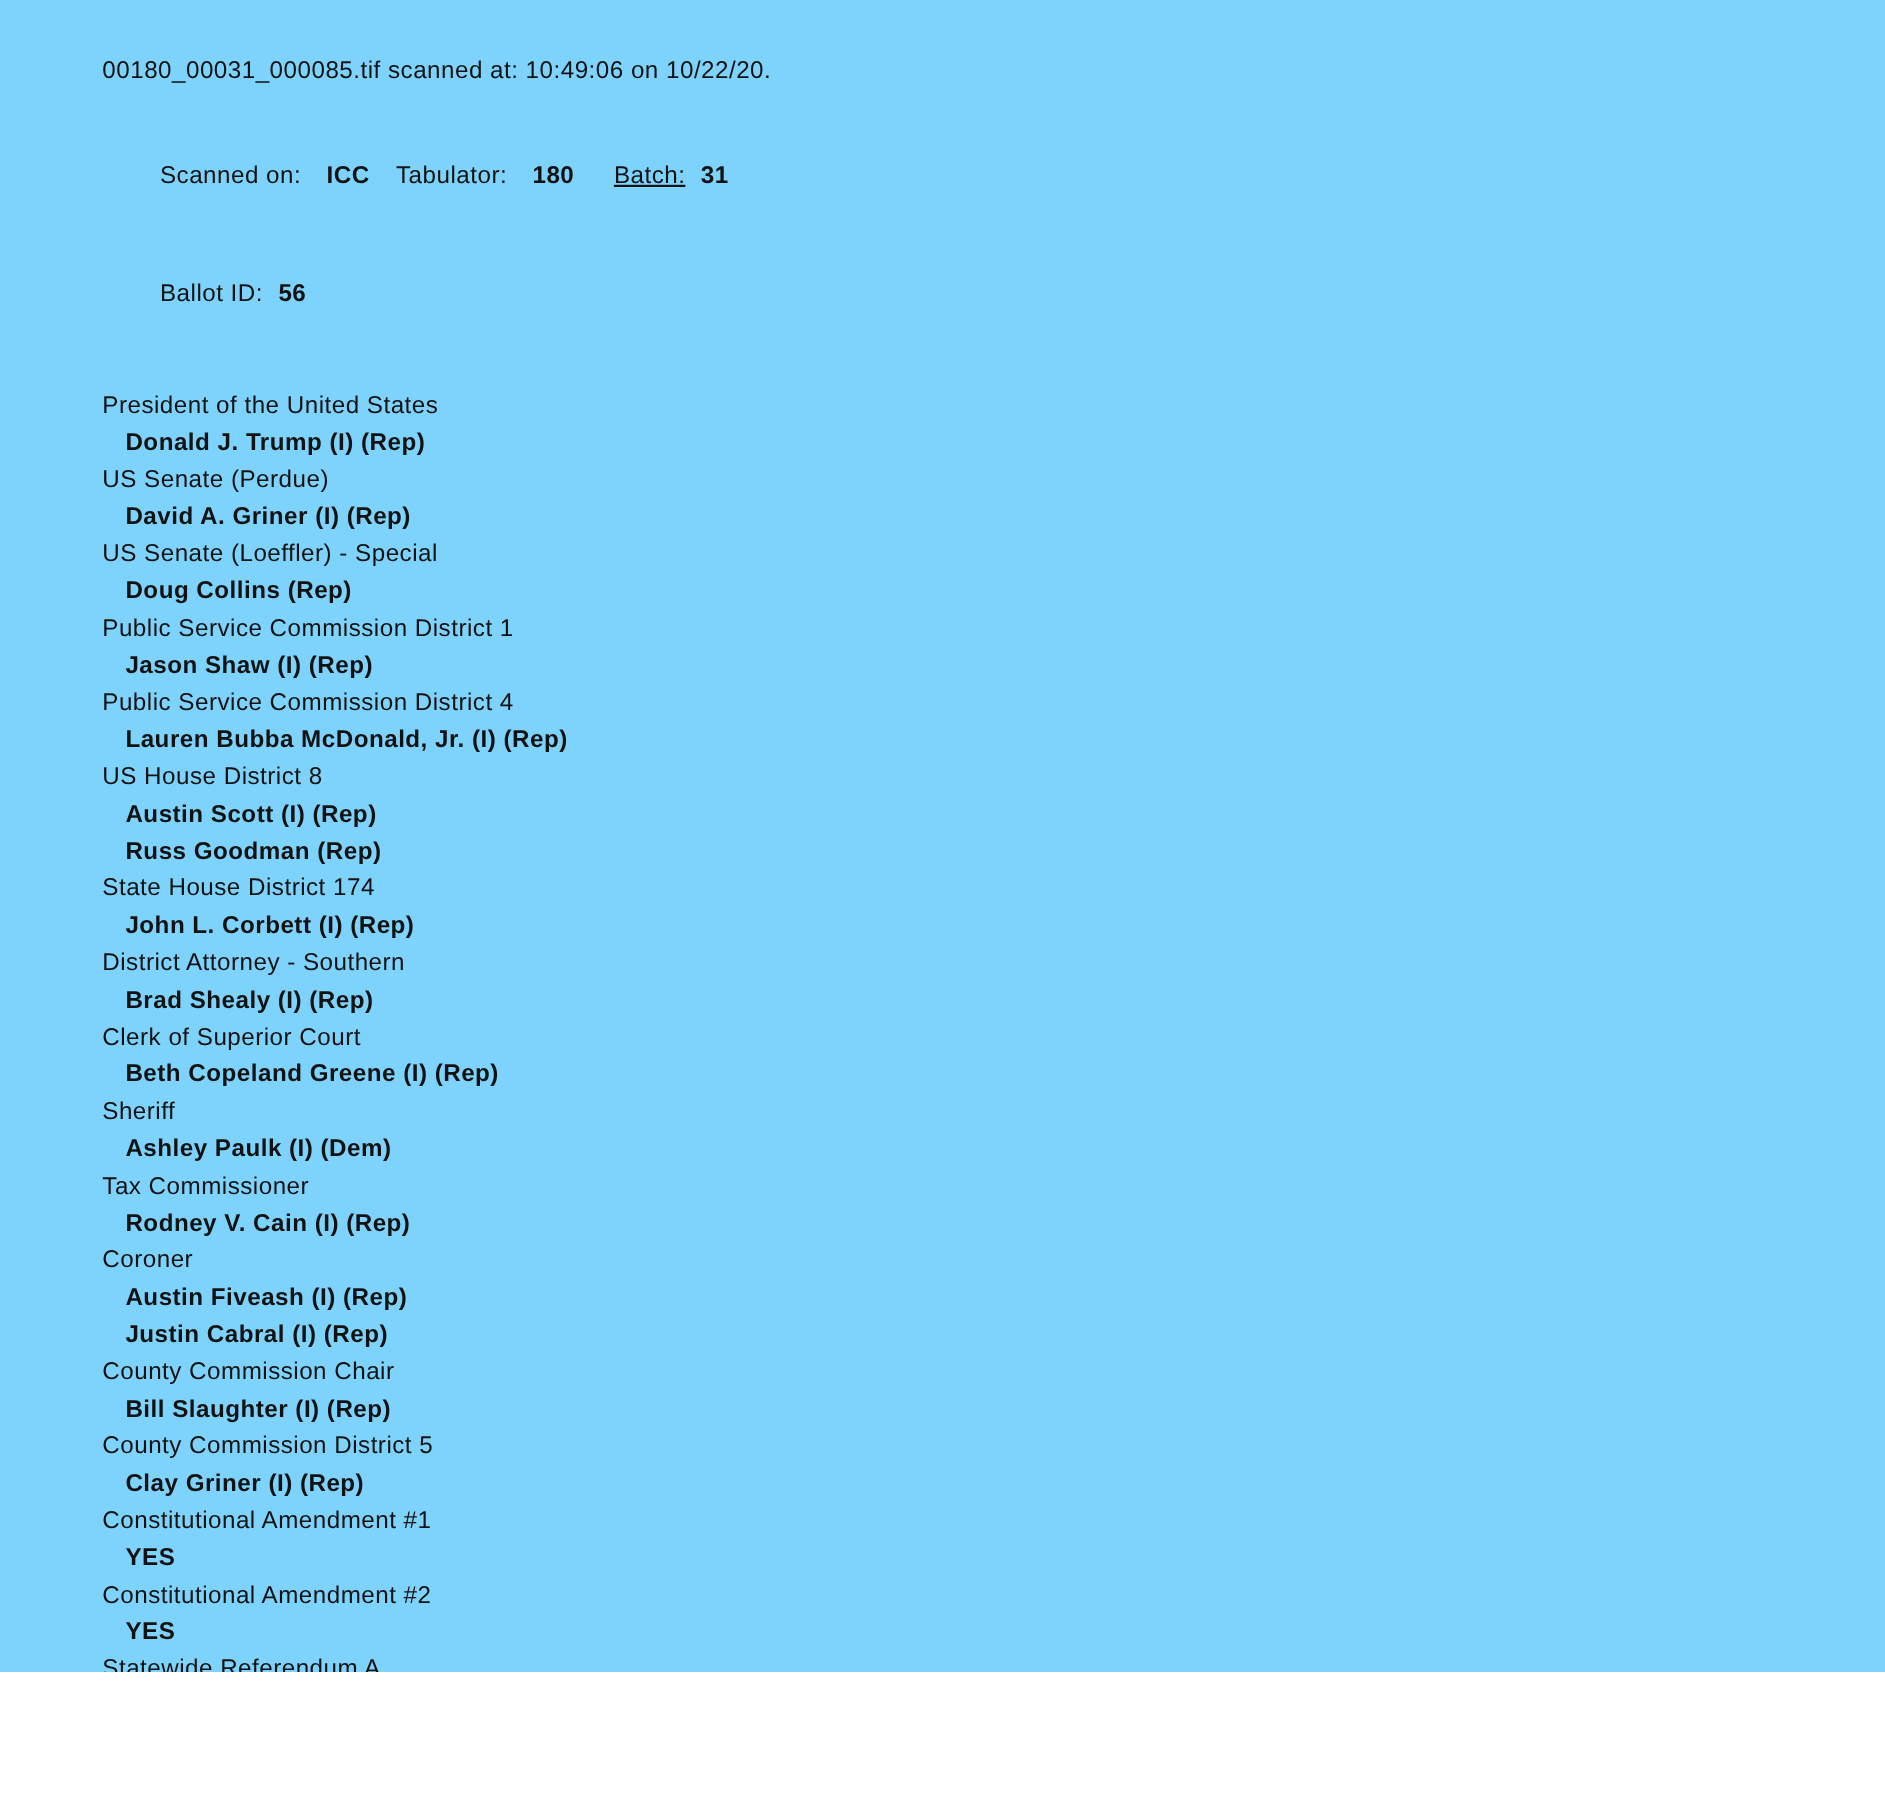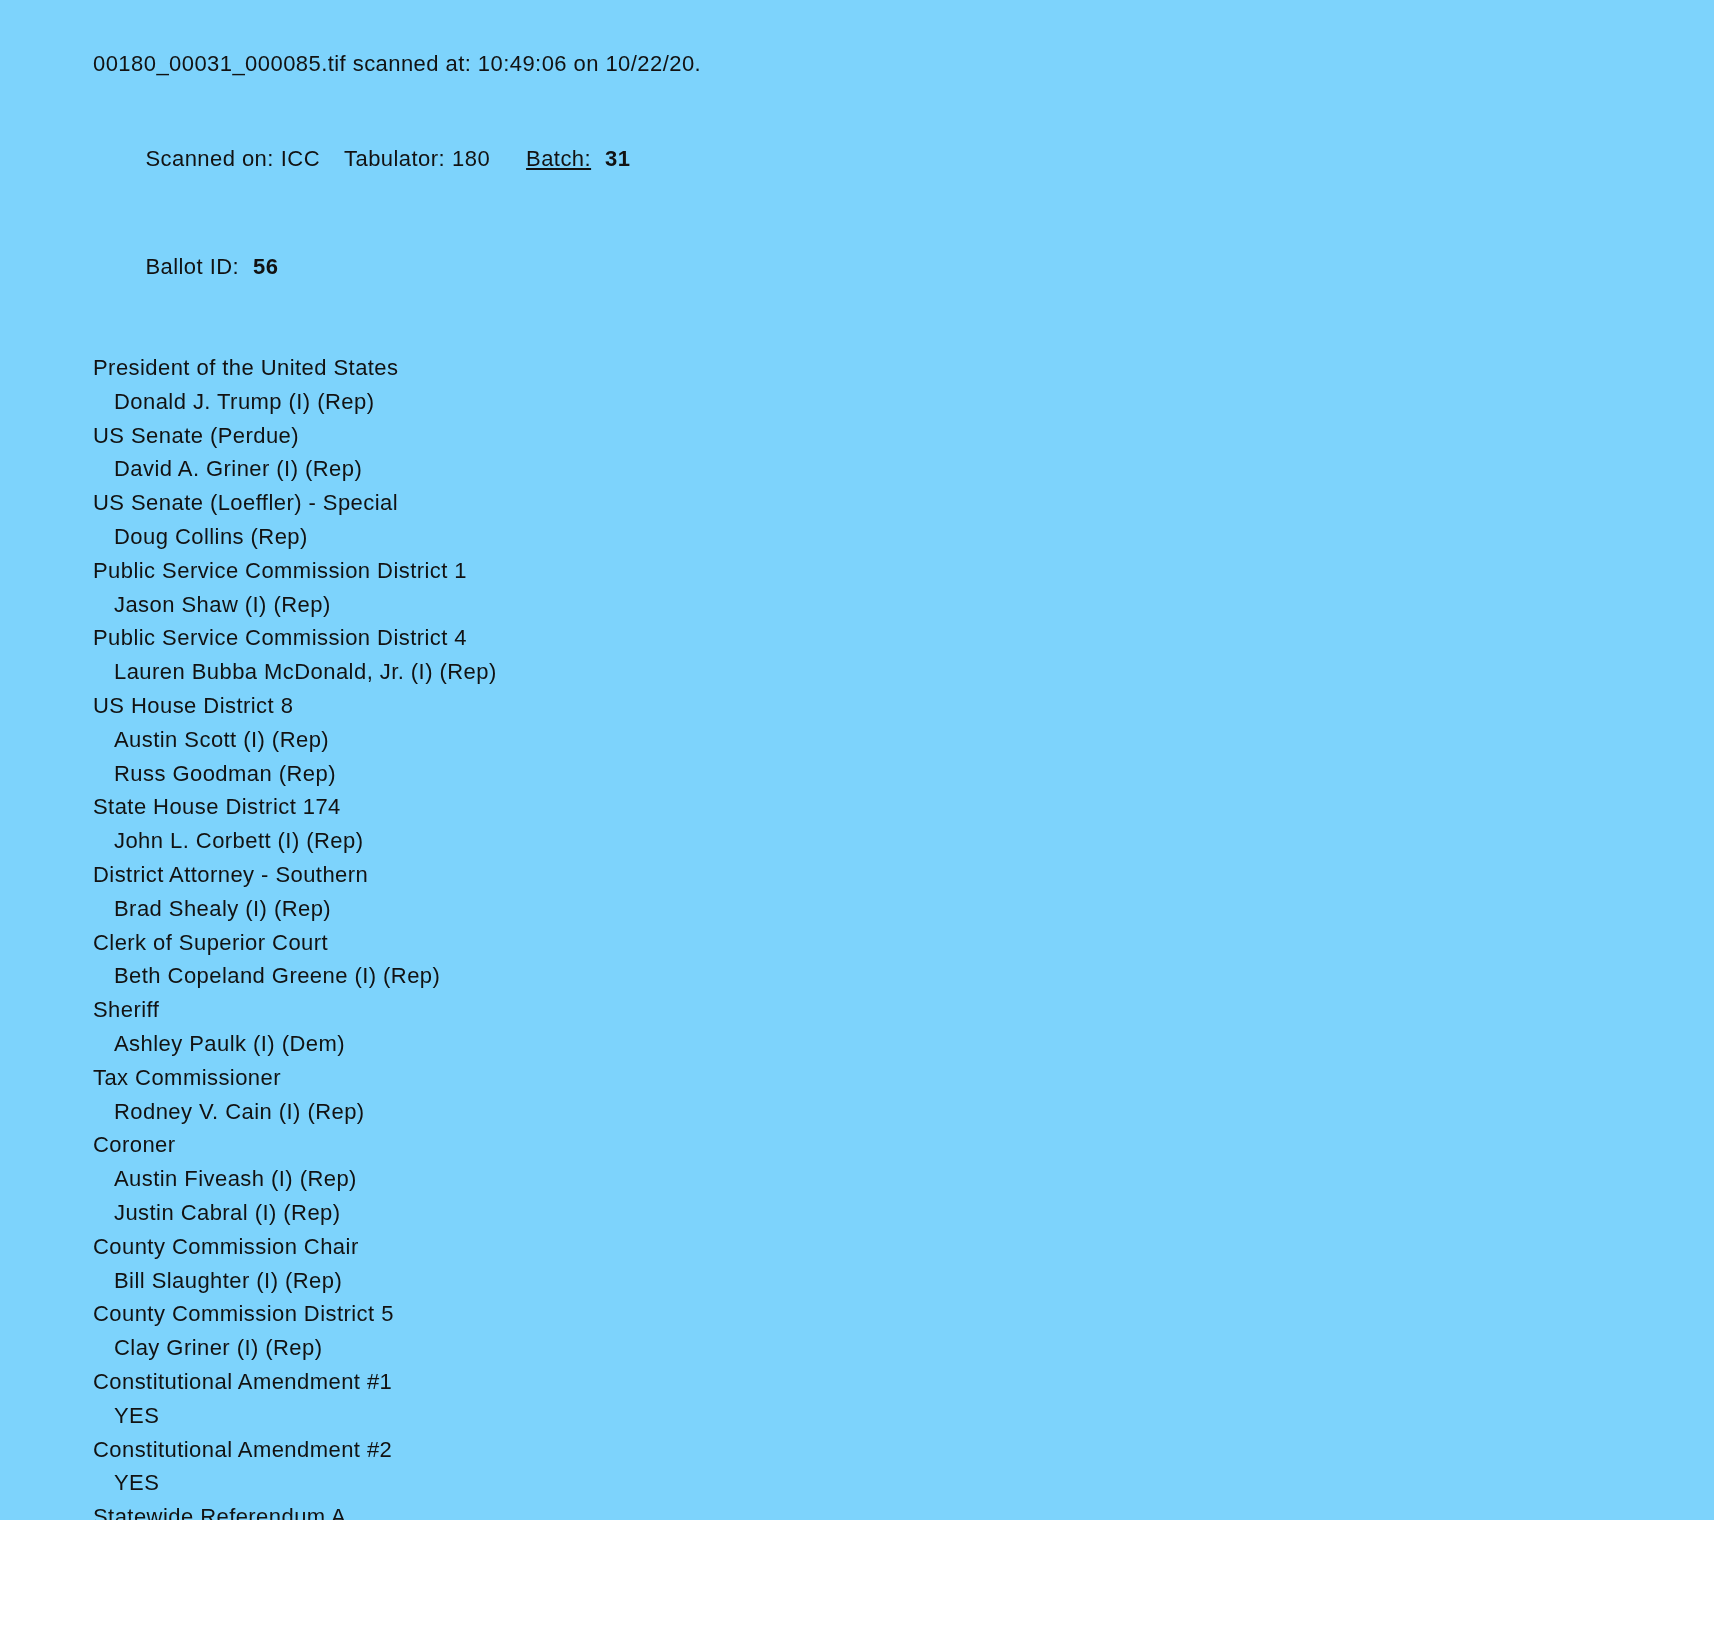--- a/index.html
+++ b/index.html
@@ -30,32 +30,33 @@
   }
   .filename-line {
     margin-bottom: 24px;
   }
   .meta-line {
     line-height: 36px;
   }
   .meta-block {
     margin-bottom: 30px;
   }
-  .gap-s  { margin-left: 7px;  }
+  .gap-s  { margin-left: 23px; font-weight: bold;  }
   .gap-m  { margin-left: 14px; font-weight: bold; }
   .gap-l  { margin-left: 24px; }
   .gap-xl { margin-left: 36px; text-decoration: underline; }
   .contest-line {
     line-height: 33.8px;
     white-space: pre;
   }
   .selection-line {
     line-height: 33.8px;
     padding-left: 21px;
     white-space: pre;
+    font-weight: bold;
   }
 </style>
 </head>
 <body>
 
 <div class="page">
   <div class="content">
 
     <div class="line filename-line">00180_00031_000085.tif scanned at: 10:49:06 on 10/22/20.</div>
 

